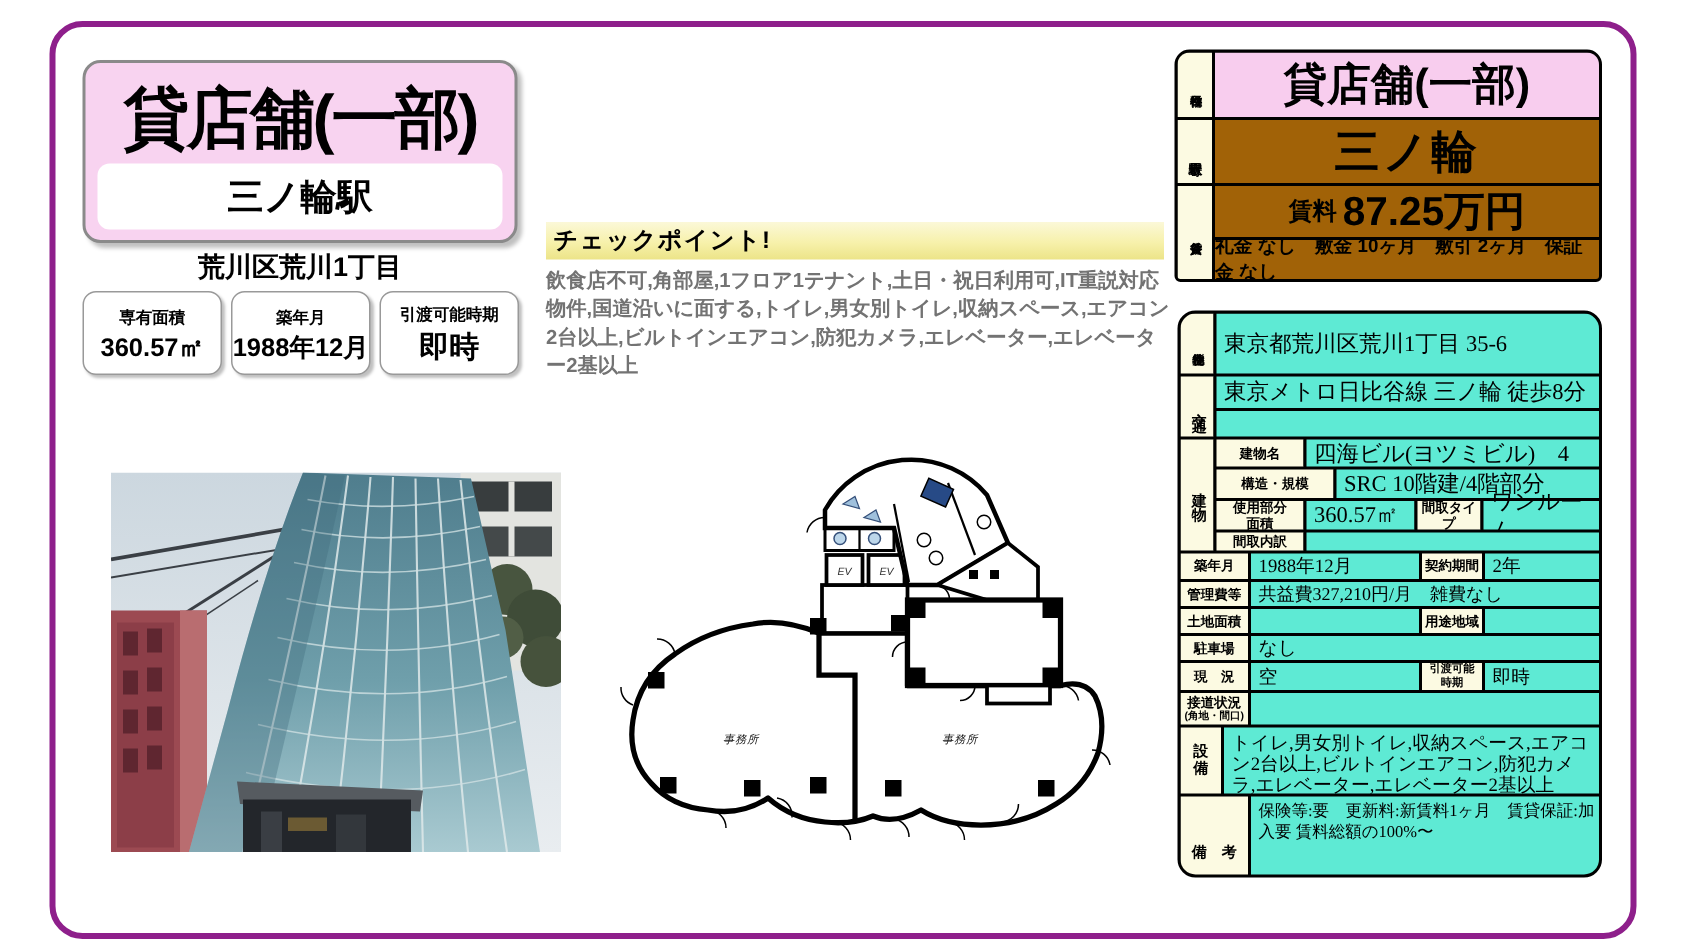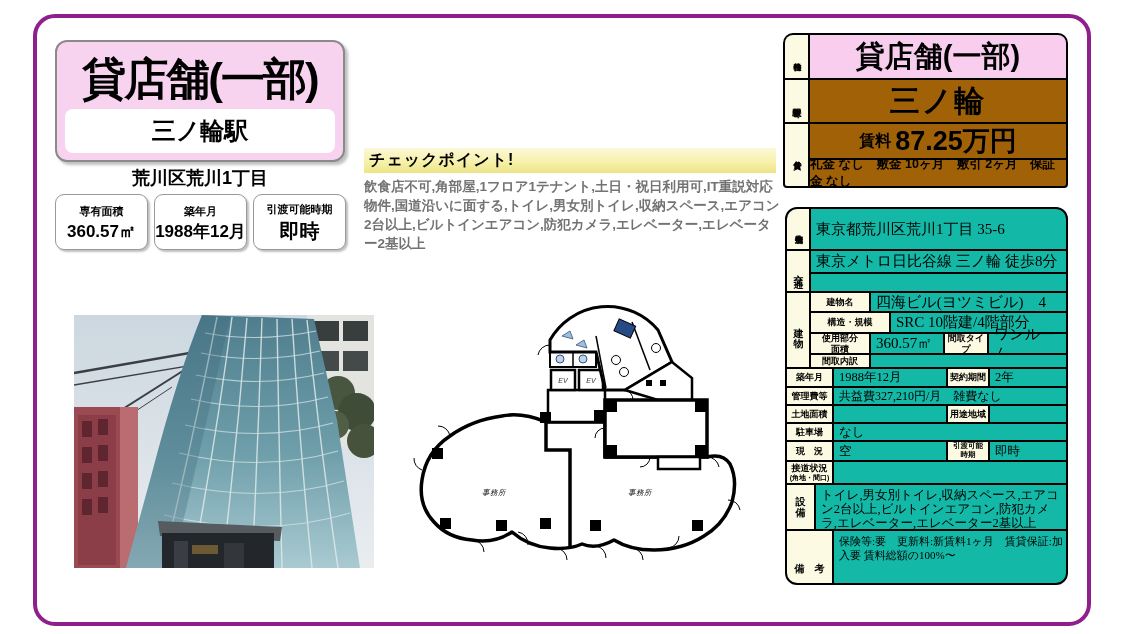--- a/index.html
+++ b/index.html
@@ -79,21 +79,21 @@
     display: flex; align-items: center; justify-content: center;
     font-size: 9px; font-weight: bold; line-height: 1;
     background: #fcfae2; flex: none;
   }
   .vcenter { display: flex; align-items: center; justify-content: center; }
   .serif { font-family: "Liberation Serif", "DejaVu Serif", serif; }
   .slab {
     background: #fcfae2; display: flex; align-items: center; justify-content: center;
     font-size: 9px; font-weight: bold; text-align: center; line-height: 1.15; flex: none;
   }
-  .sval { background: #14b8a6; display: flex; align-items: center; padding-left: 5px; }
+  .sval { background: #5eead4; display: flex; align-items: center; padding-left: 5px; }
   .gap { background: #000; flex: none; }
   .t2 .hsep { height: 2px; background: #000; width: 100%; }
   .notes-cell { align-items: flex-start !important; padding-top: 3px; }
 </style>
 </head>
 <body>
 
 <div class="page-frame"></div>
 
 <div class="title-box">

